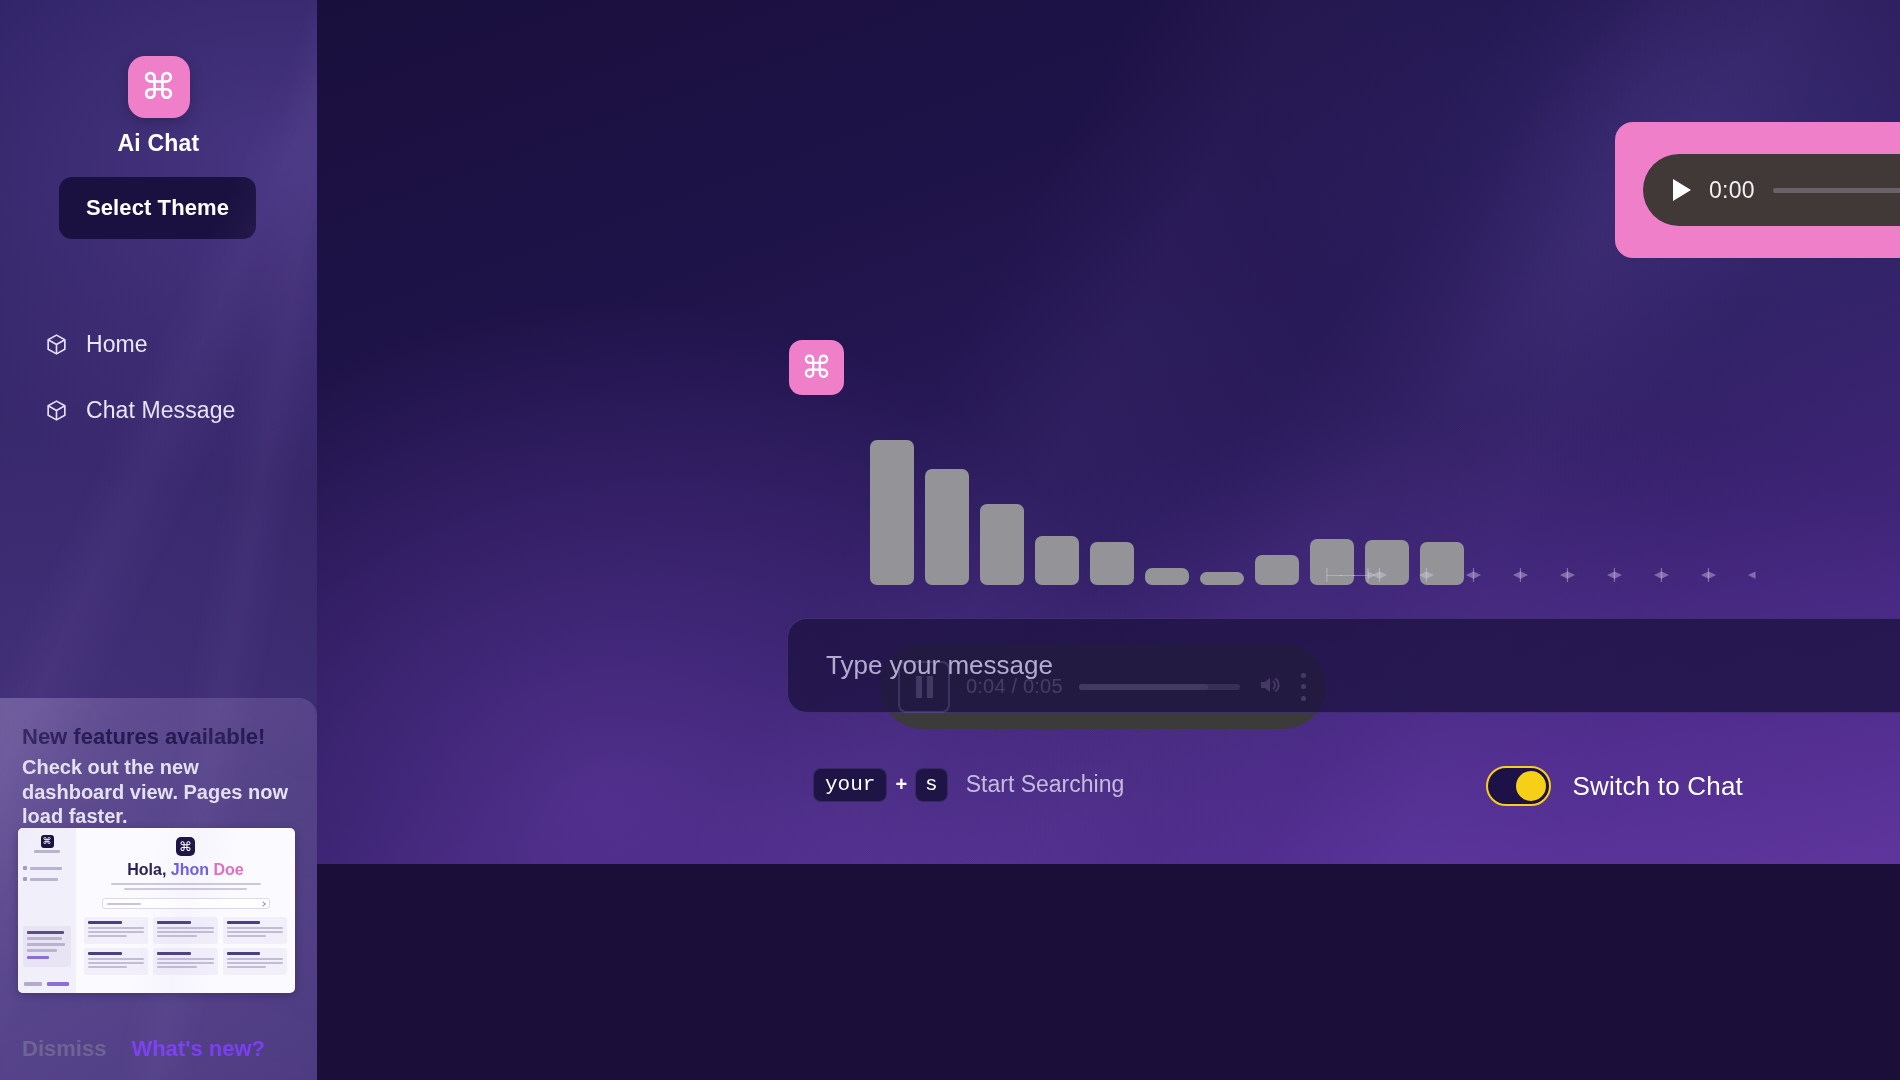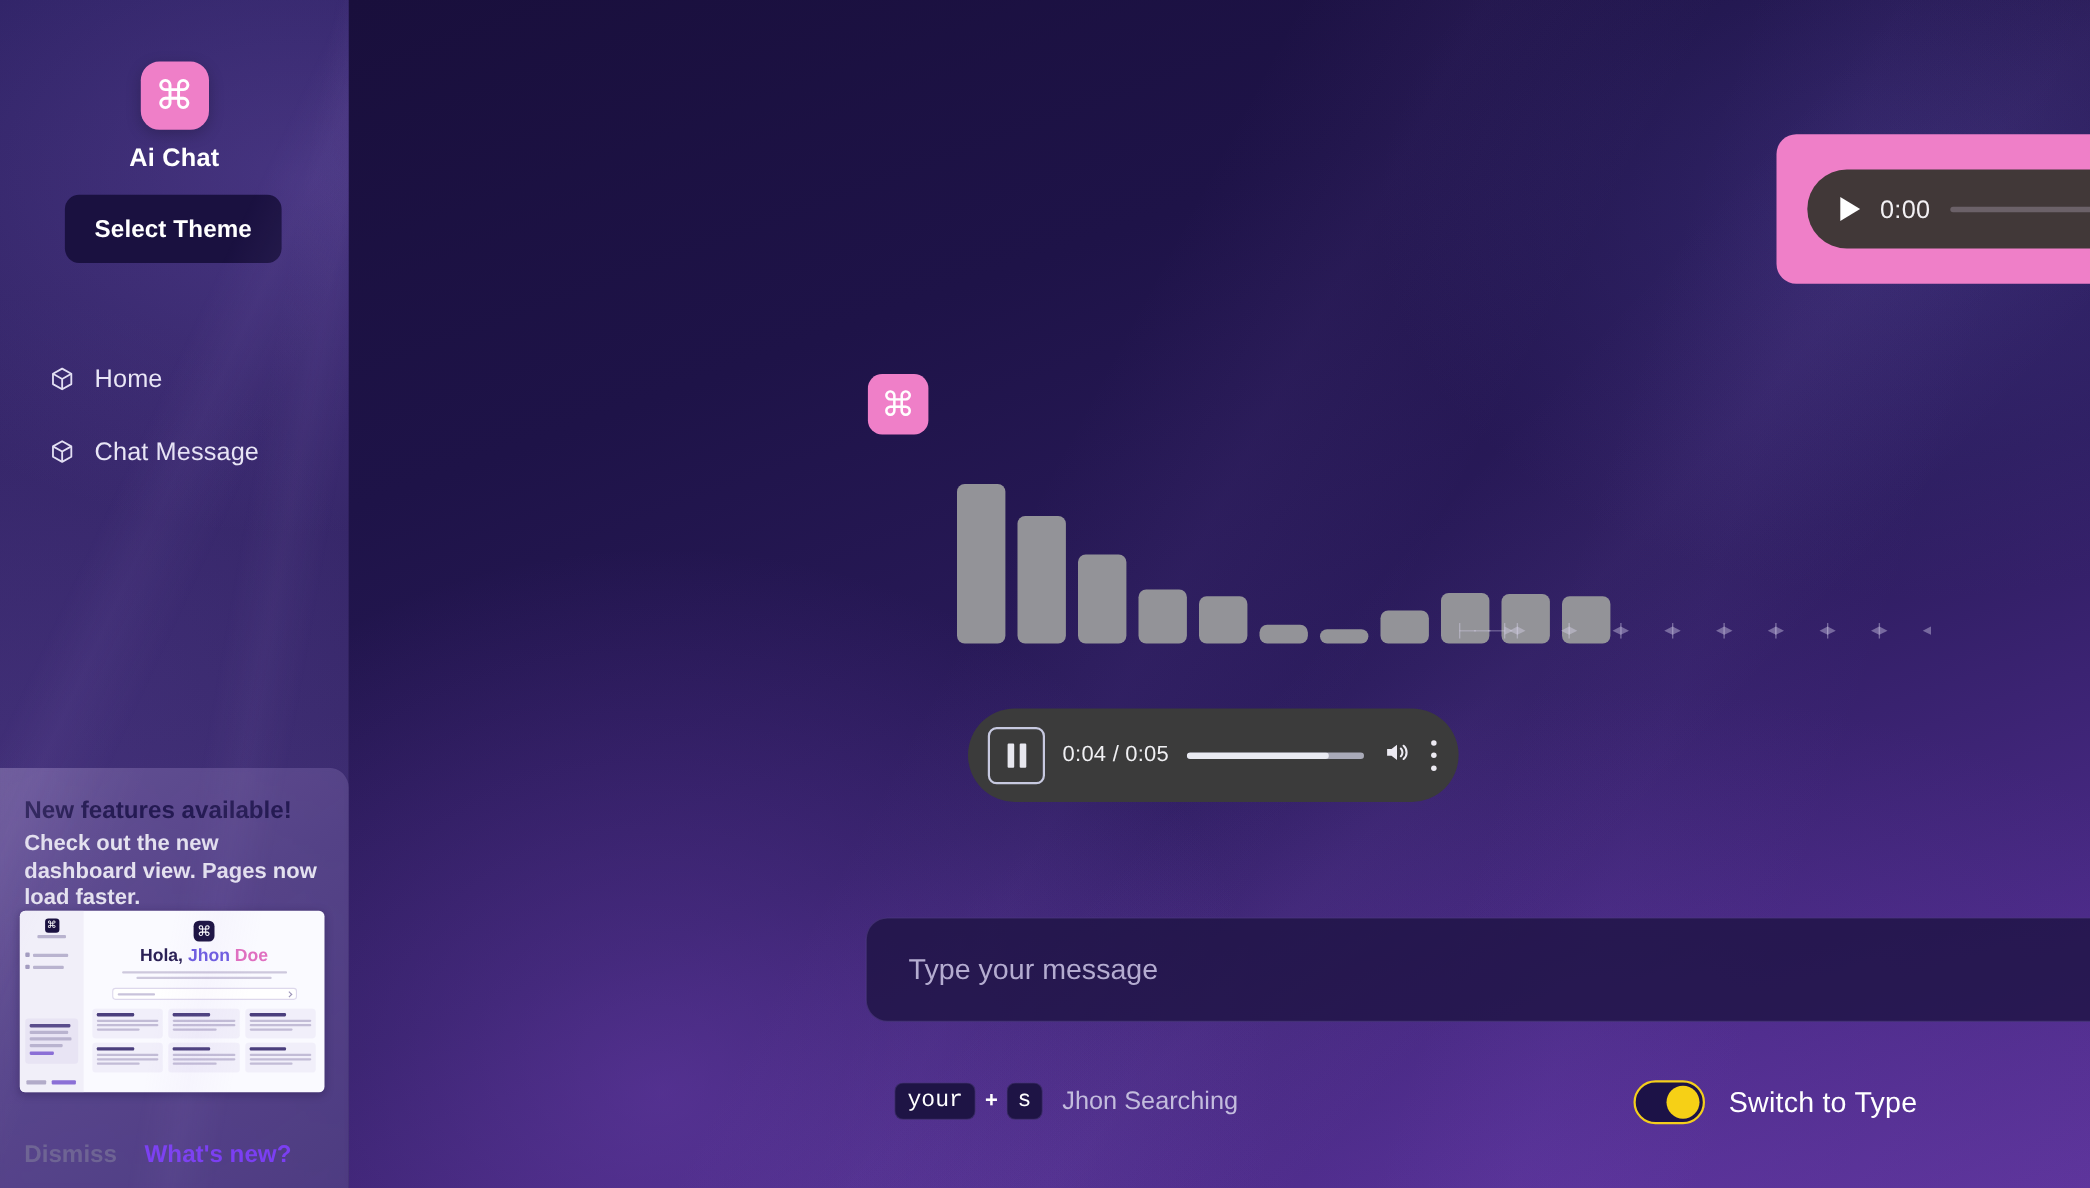--- a/index.html
+++ b/index.html
@@ -266,21 +266,21 @@
     background: none; border: none; padding: 0;
     color: #7b3ff2;
     font-size: 22px; font-weight: bold;
     font-family: inherit; cursor: pointer;
   }
 
   
   #main {
     position: relative;
     flex: 1;
-    height: 1080px;
+    height: 864px;
     background:
       radial-gradient(ellipse 900px 800px at 18% 92%, rgba(128,74,200,0.40), transparent 62%),
       radial-gradient(ellipse 1100px 700px at 72% 100%, rgba(108,62,178,0.32), transparent 65%),
       radial-gradient(ellipse 700px 500px at 90% 18%, rgba(70,58,140,0.42), transparent 70%),
       linear-gradient(160deg, #190f3c 0%, #1e1348 28%, #2c1c5e 58%, #4a2a86 85%, #5c3499 100%);
     overflow: hidden;
   }
   #main::before {
     content:"";
     position:absolute; inset:0;
@@ -694,24 +694,24 @@
 
     <div class="input-wrap">
       <input class="msg-input" type="text" placeholder="Type your message" style="">
 
     </div>
 
     <div class="shortcut">
       <span class="key">your</span>
       <span class="plus">+</span>
       <span class="key one">s</span>
-      <span class="shortcut-label">Jhon Searching</span>
+      <span class="shortcut-label">Start Searching</span>
     </div>
 
     <div class="switch-wrap">
       <span class="toggle">
           <i></i>
         </span>
-      <span class="switch-label">Switch to Type</span>
+      <span class="switch-label">Switch to Chat</span>
     </div>
 
   </section>
 </div>
 
 </body></html>

